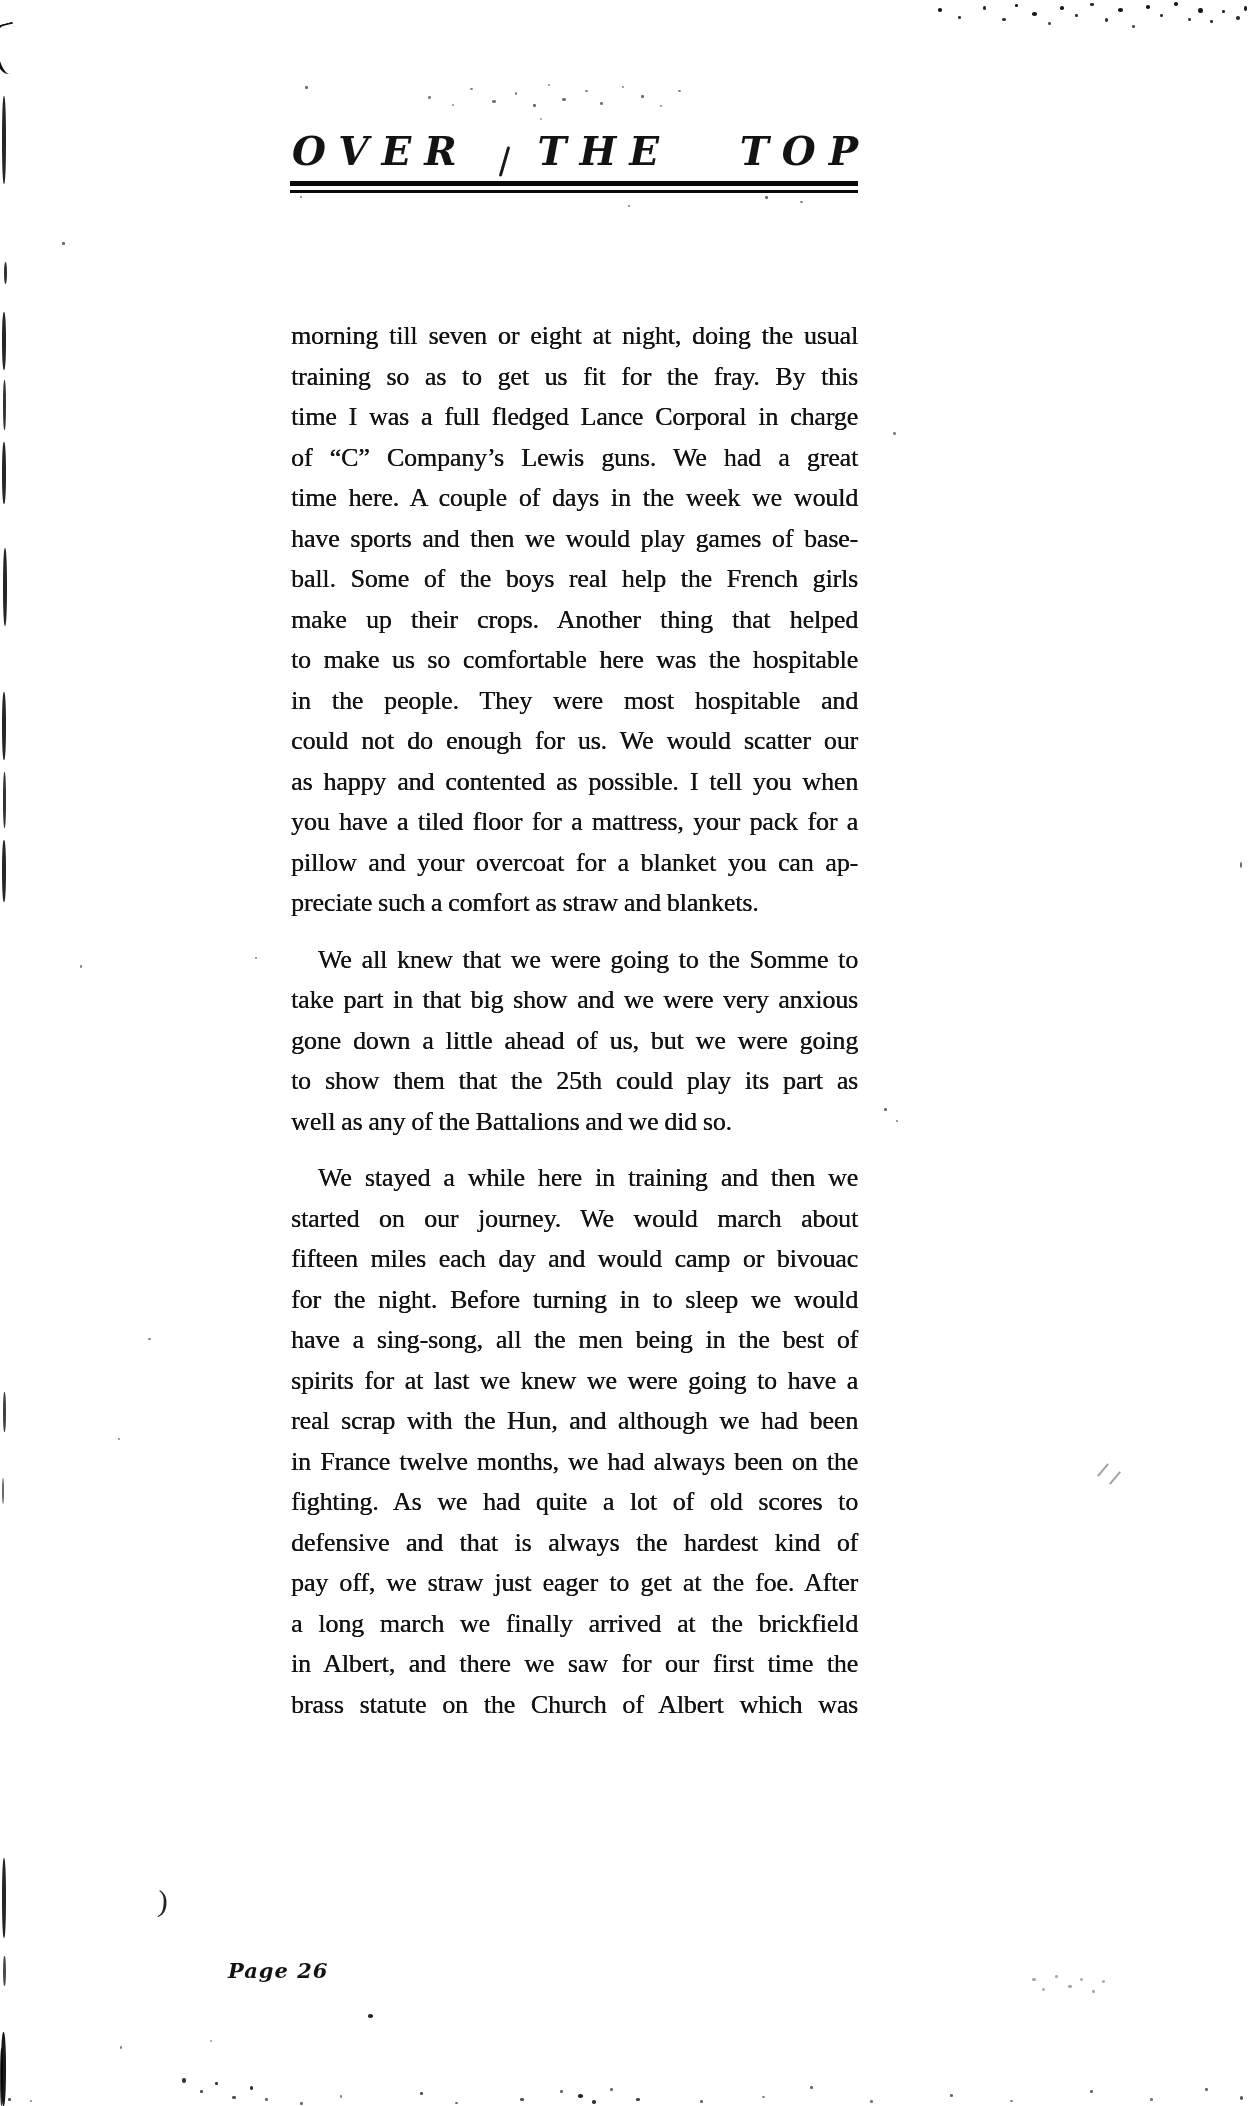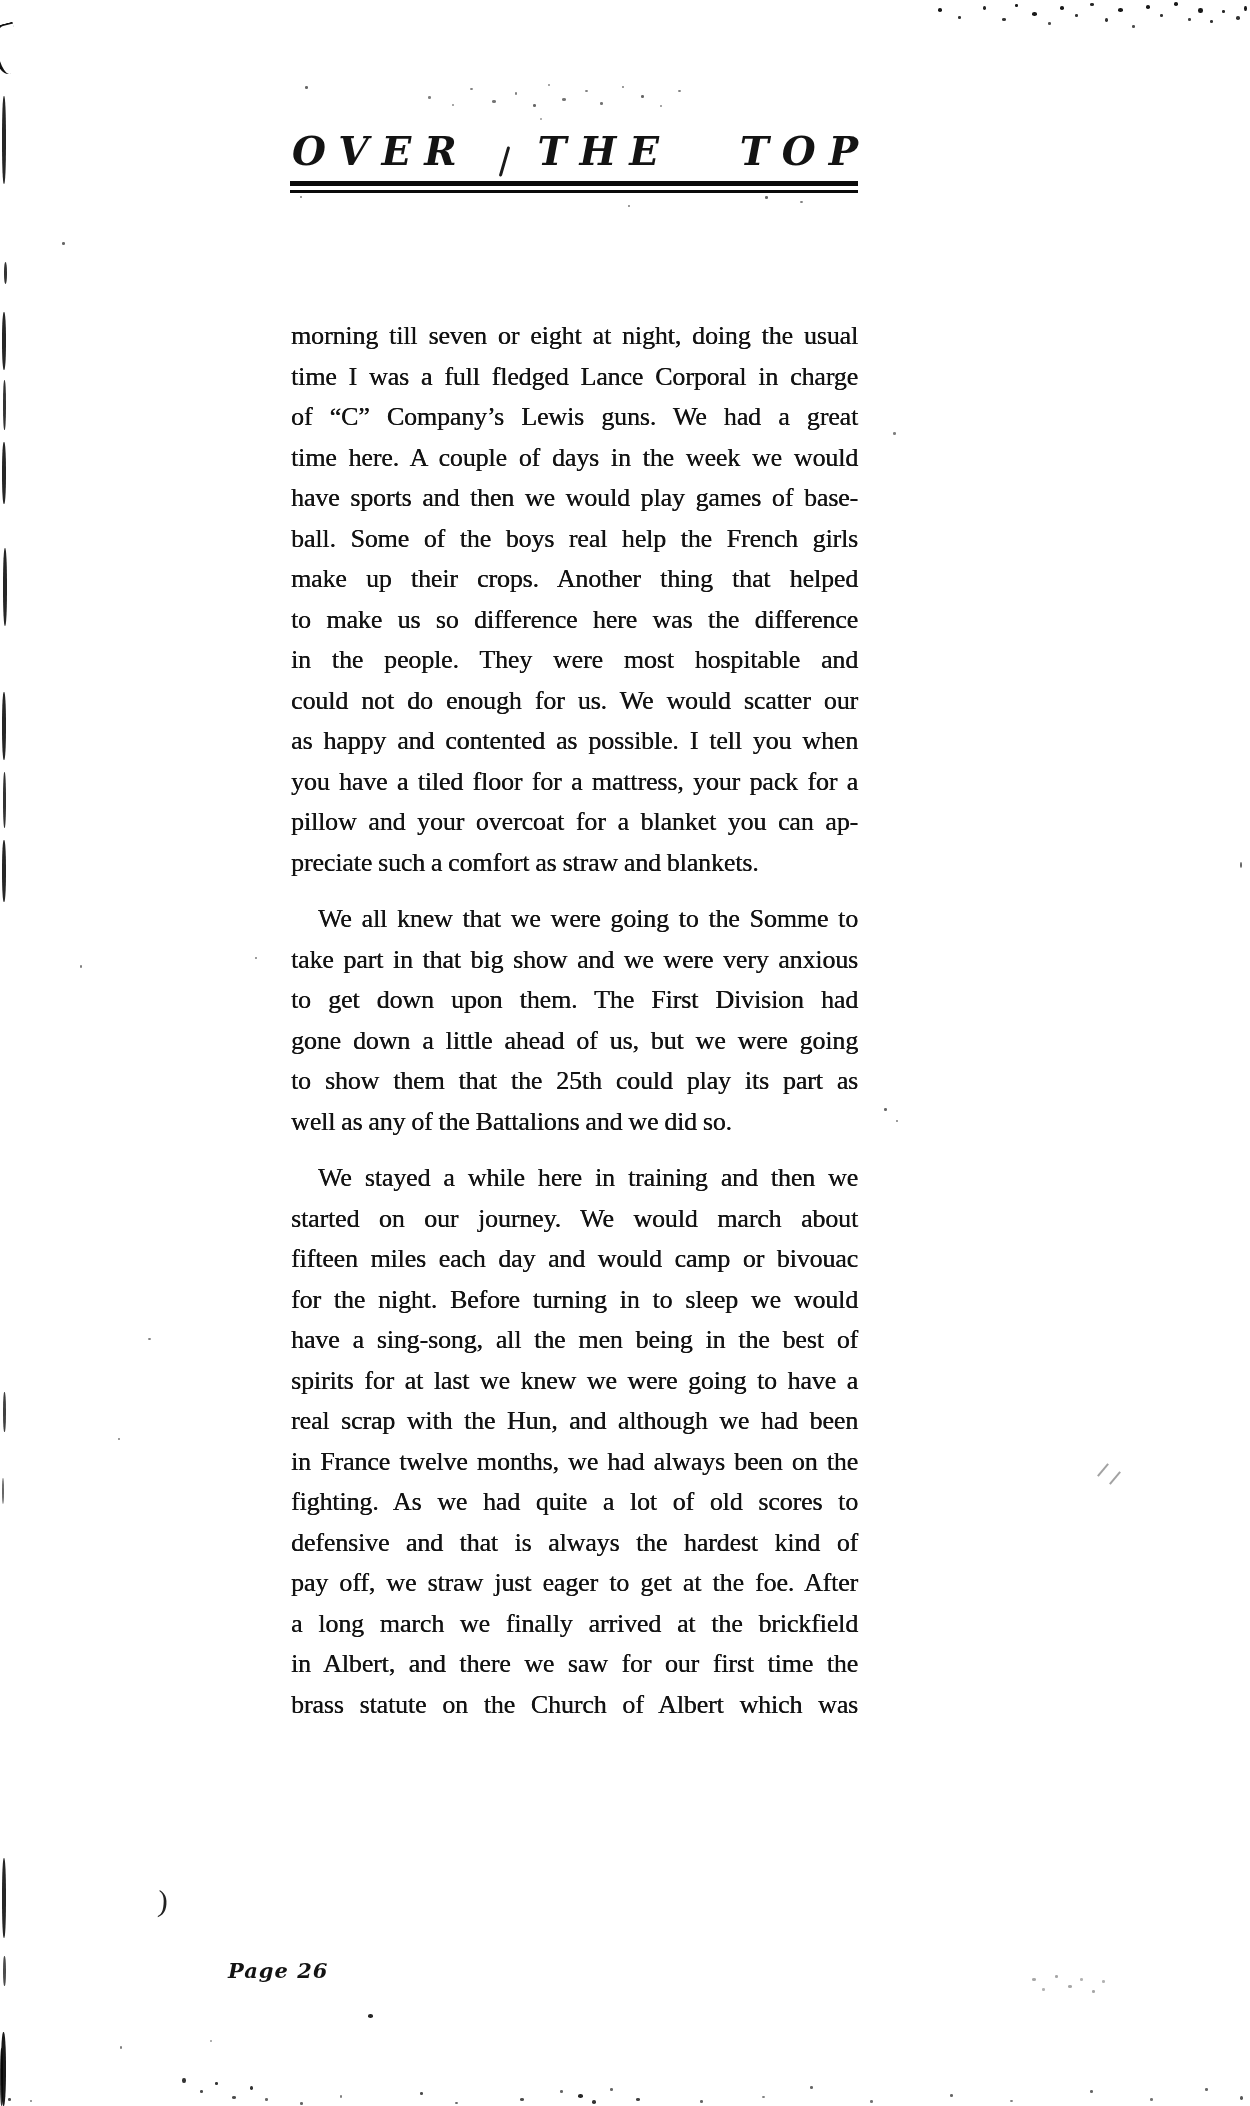--- a/index.html
+++ b/index.html
@@ -68,38 +68,38 @@
 
   <div class="stray-slash"></div>
   <div class="arc-mark"></div>
   <div class="paren-mark">)</div>
   <div class="diag d1"></div>
   <div class="diag d2"></div>
 
   <main class="page-body">
       <div class="para">
         <div class="line">morning till seven or eight at night, doing the usual</div>
+        <div class="line">training so as to get us fit for the fray.  By this</div>
         <div class="line">time I was a full fledged Lance Corporal in charge</div>
         <div class="line">of “C” Company’s Lewis guns.  We had a great</div>
         <div class="line">time here.  A couple of days in the week we would</div>
         <div class="line">have sports and then we would play games of base-</div>
         <div class="line">ball.  Some of the boys real help the French girls</div>
         <div class="line">make up their crops.  Another thing that helped</div>
-        <div class="line">to make us so difference here was the difference</div>
+        <div class="line">to make us so comfortable here was the hospitable</div>
         <div class="line">in the people.  They were most hospitable and</div>
         <div class="line">could not do enough for us.  We would scatter our</div>
         <div class="line">as happy and contented as possible.  I tell you when</div>
         <div class="line">you have a tiled floor for a mattress, your pack for a</div>
         <div class="line">pillow and your overcoat for a blanket you can ap-</div>
         <div class="line last">preciate such a comfort as straw and blankets.</div>
       </div>
       <div class="para indent">
         <div class="line">We all knew that we were going to the Somme to</div>
         <div class="line">take part in that big show and we were very anxious</div>
-        <div class="line">to get down upon them.  The First Division had</div>
         <div class="line">gone down a little ahead of us, but we were going</div>
         <div class="line">to show them that the 25th could play its part as</div>
         <div class="line last">well as any of the Battalions and we did so.</div>
       </div>
       <div class="para indent jlast">
         <div class="line">We stayed a while here in training and then we</div>
         <div class="line">started on our journey.  We would march about</div>
         <div class="line">fifteen miles each day and would camp or bivouac</div>
         <div class="line">for the night.  Before turning in to sleep we would</div>
         <div class="line">have a sing-song, all the men being in the best of</div>

